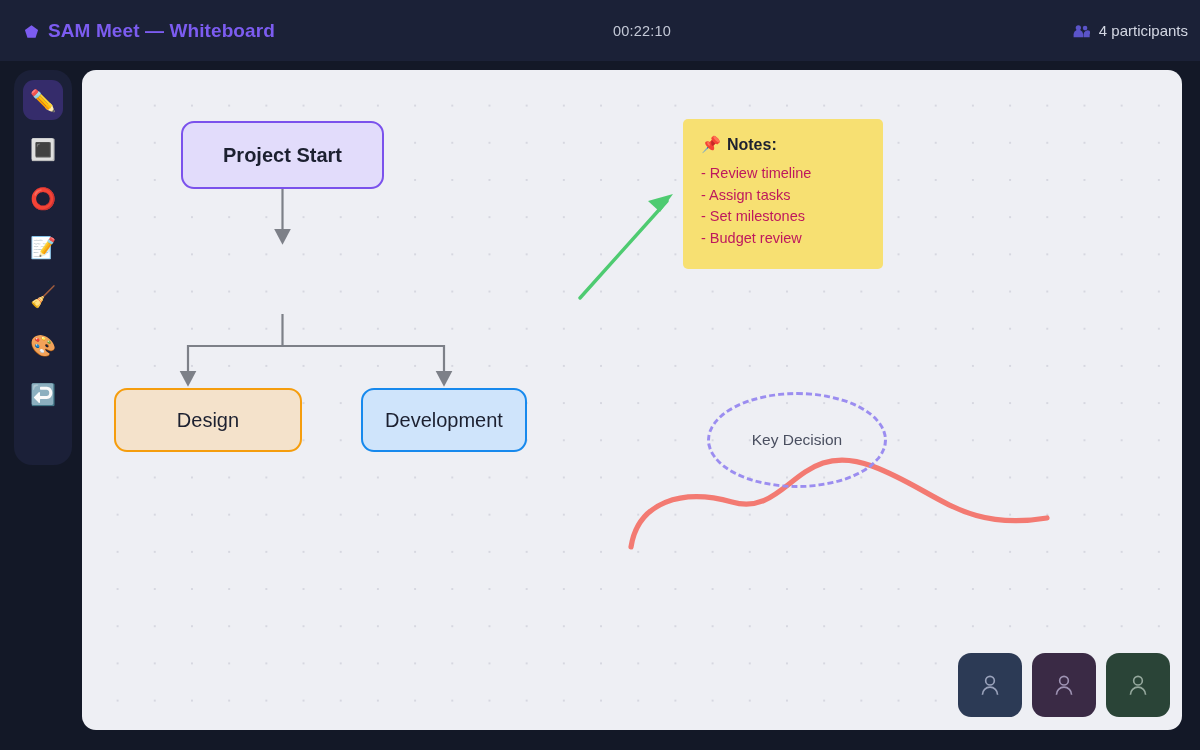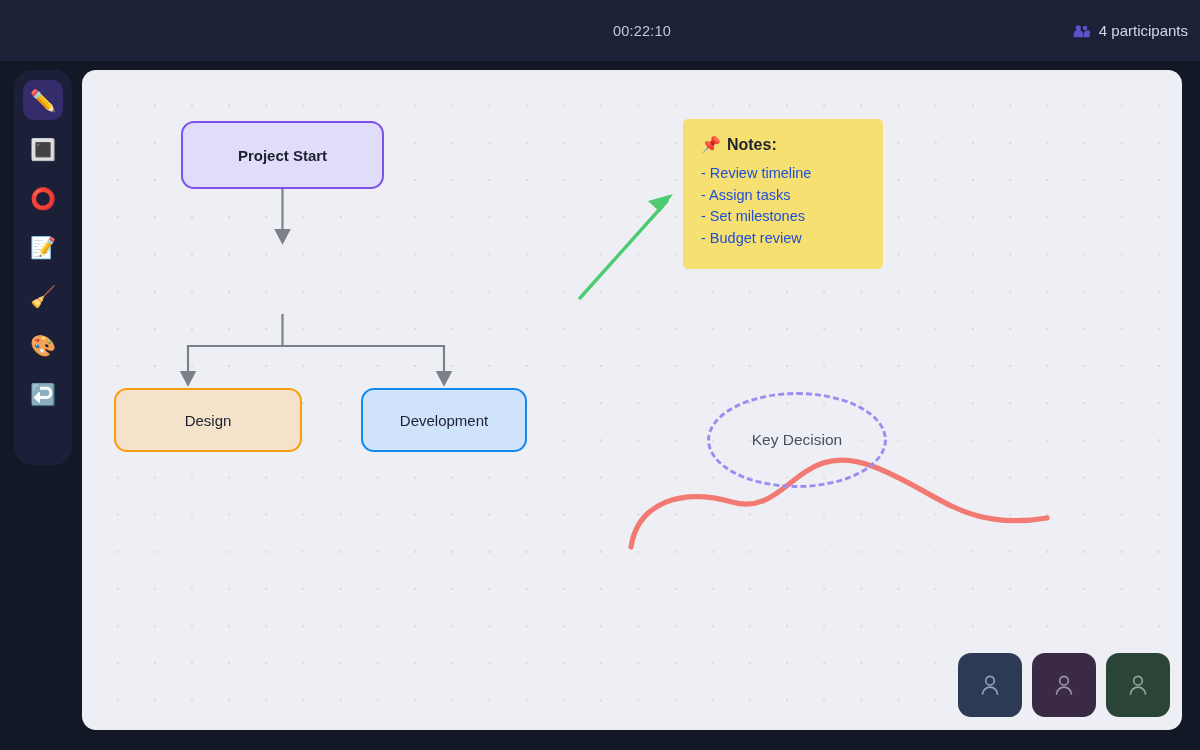--- a/index.html
+++ b/index.html
@@ -126,21 +126,21 @@
 
   
   .node {
     position: absolute;
     display: flex;
     align-items: center;
     justify-content: center;
     border-radius: 13px;
     border-width: 2.6px;
     border-style: solid;
-    font-size: 15px;
+    font-size: 20px;
     color: #1c2030;
     text-align: center;
     cursor: pointer;
   }
   #node-project-start {
     left: 99px; top: 51px; width: 203px; height: 68px;
     background: #e2dcfb; border-color: #7b52ec;
     font-weight: bold;
   }
   #node-planning-phase {
@@ -174,21 +174,21 @@
     font-size: 16px;
     font-weight: bold;
     color: #1d2130;
     margin-bottom: 9px;
     display: flex;
     align-items: center;
     gap: 6px;
   }
   .sticky-note-item {
     font-size: 14.5px;
-    color: #1d4ed8;
+    color: #be185d;
     line-height: 21.5px;
     white-space: nowrap;
   }
 
   
   #decision-ellipse {
     position: absolute;
     left: 625px; top: 322px;
     width: 180px; height: 96px;
     border: 3px dashed #9b8df0;
@@ -216,20 +216,26 @@
     justify-content: center;
     cursor: pointer;
   }
   .avatar-tile svg { width: 26px; height: 26px; display: block; }
 </style>
 </head>
 <body>
 
 <div id="app-header">
 
+  <div id="brand">
+    <svg id="brand-mark" viewBox="0 0 24 24">
+      <path d="M12 2 L22.5 9.7 L18.5 22 L5.5 22 L1.5 9.7 Z" fill="currentColor"></path>
+    </svg>
+    <span id="brand-title">SAM Meet — Whiteboard</span>
+  </div>
 
   <div id="session-timer">00:22:10</div>
 
   <div id="participants">
     <svg id="participants-icon" viewBox="0 0 20 16">
       <circle cx="6.3" cy="4.3" r="3.1" fill="currentColor"></circle>
       <circle cx="14.2" cy="4.6" r="2.7" fill="currentColor"></circle>
       <path d="M0.7 15.3 v-3.1 a5.6 5.6 0 0 1 11.2 0 v3.1 z" fill="currentColor"></path>
       <path d="M12.4 15.3 v-3.3 a4.9 4.9 0 0 1 7.1 -4.3 a4.9 4.9 0 0 1 0.1 4.4 v3.2 z" fill="currentColor"></path>
     </svg>

